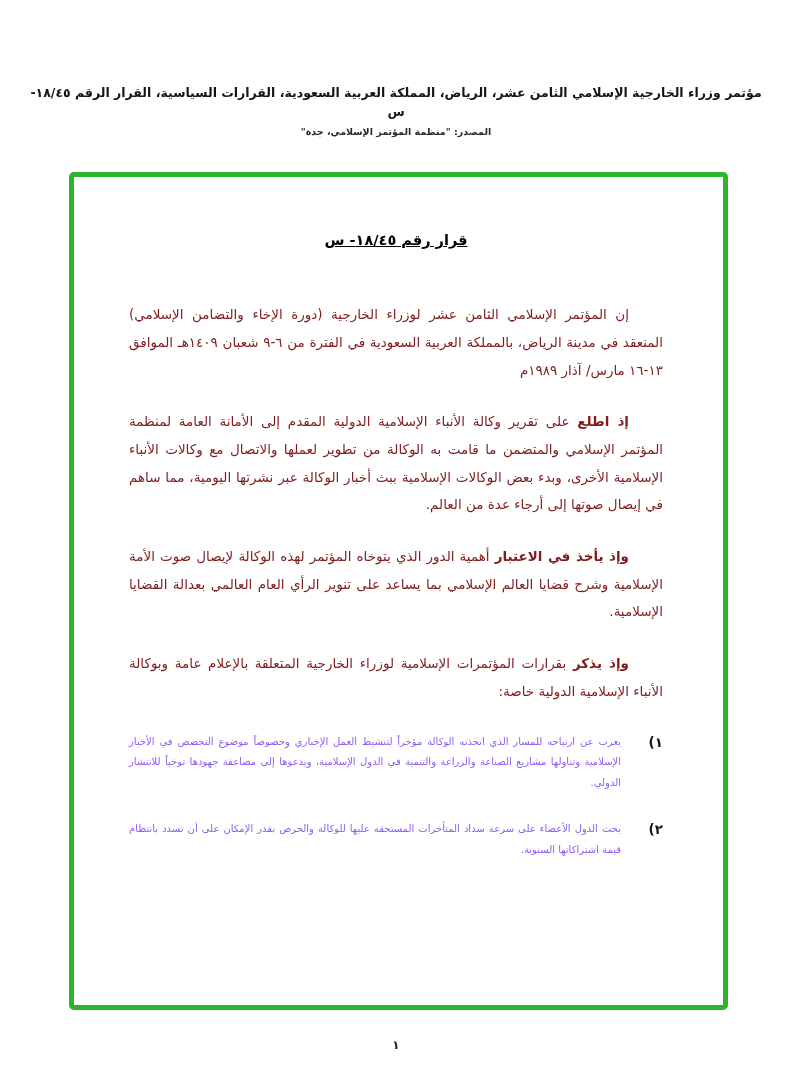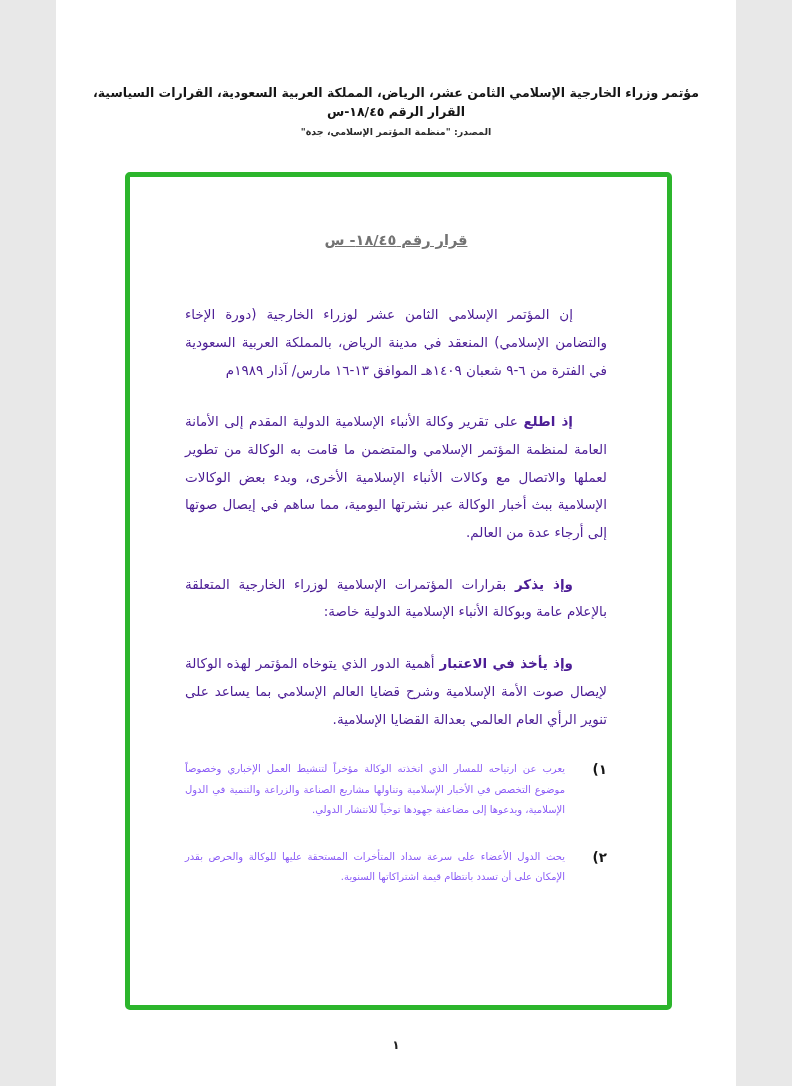--- a/index.html
+++ b/index.html
@@ -1,18 +1,18 @@
 <!DOCTYPE html>
 <html lang="ar" dir="rtl"><head>
 <meta charset="utf-8">
 <style>
   html,body{margin:0;padding:0;background:#e8e8e8;}
   .page{
     position:relative;
-    width:680px;height:1086px;
+    width:792px;height:1086px;
     margin:0 auto;
     background:#ffffff;
     font-family:"DejaVu Sans", sans-serif;
     color:#111;
     direction:rtl;
     overflow:hidden;
   }
   .doc-header{
     position:absolute;
     top:84px;left:30px;right:30px;
@@ -42,29 +42,29 @@
   }
   .title-block{
     text-align:center;
     margin-bottom:46px;
   }
   .title-line{
     font-size:14.5px;
     font-weight:bold;
     text-decoration:underline;
     line-height:2.1;
-    color:#737373;
+    color:#000000;
   }
   .para{
     font-size:13.5px;
     line-height:2.05;
     text-align:justify;
     text-indent:34px;
     margin:0 0 24px 0;
-    color:#4c1d95;
+    color:#7f1d1d;
   }
   .para .lead{
     font-weight:bold;
   }
   .list-item{
     display:flex;
     flex-direction:row;
     margin:26px 0 0 0;
   }
   .item-number{
@@ -103,23 +103,23 @@
   <div class="green-box">
 
     <div class="title-block">
       <div class="title-line">قرار رقم ١٨/٤٥- س</div>
     </div>
 
     <p class="para"><span class="lead"></span><span>إن المؤتمر الإسلامي الثامن عشر لوزراء الخارجية (دورة الإخاء والتضامن الإسلامي) المنعقد في مدينة الرياض، بالمملكة العربية السعودية في الفترة من ٦-٩ شعبان ١٤٠٩هـ الموافق ١٣-١٦ مارس/ آذار ١٩٨٩م</span></p>
 
     <p class="para"><span class="lead">إذ اطلع</span><span> على تقرير وكالة الأنباء الإسلامية الدولية المقدم إلى الأمانة العامة لمنظمة المؤتمر الإسلامي والمتضمن ما قامت به الوكالة من تطوير لعملها والاتصال مع وكالات الأنباء الإسلامية الأخرى، وبدء بعض الوكالات الإسلامية ببث أخبار الوكالة عبر نشرتها اليومية، مما ساهم في إيصال صوتها إلى أرجاء عدة من العالم.</span></p>
 
+    <p class="para"><span class="lead">وإذ يأخذ في الاعتبار</span><span> أهمية الدور الذي يتوخاه المؤتمر لهذه الوكالة لإيصال صوت الأمة الإسلامية وشرح قضايا العالم الإسلامي بما يساعد على تنوير الرأي العام العالمي بعدالة القضايا الإسلامية.</span></p>
+
     <p class="para"><span class="lead">وإذ يذكر</span><span> بقرارات المؤتمرات الإسلامية لوزراء الخارجية المتعلقة بالإعلام عامة وبوكالة الأنباء الإسلامية الدولية خاصة:</span></p>
-
-    <p class="para"><span class="lead">وإذ يأخذ في الاعتبار</span><span> أهمية الدور الذي يتوخاه المؤتمر لهذه الوكالة لإيصال صوت الأمة الإسلامية وشرح قضايا العالم الإسلامي بما يساعد على تنوير الرأي العام العالمي بعدالة القضايا الإسلامية.</span></p>
 
     <div class="list-item">
       <div class="item-number">١)</div>
       <div class="item-text">يعرب عن ارتياحه للمسار الذي اتخذته الوكالة مؤخراً لتنشيط العمل الإخباري وخصوصاً موضوع التخصص في الأخبار الإسلامية وتناولها مشاريع الصناعة والزراعة والتنمية في الدول الإسلامية، ويدعوها إلى مضاعفة جهودها توخياً للانتشار الدولي.</div>
     </div>
 
     <div class="list-item">
       <div class="item-number">٢)</div>
       <div class="item-text">يحث الدول الأعضاء على سرعة سداد المتأخرات المستحقة عليها للوكالة والحرص بقدر الإمكان على أن تسدد بانتظام قيمة اشتراكاتها السنوية.</div>
     </div>

